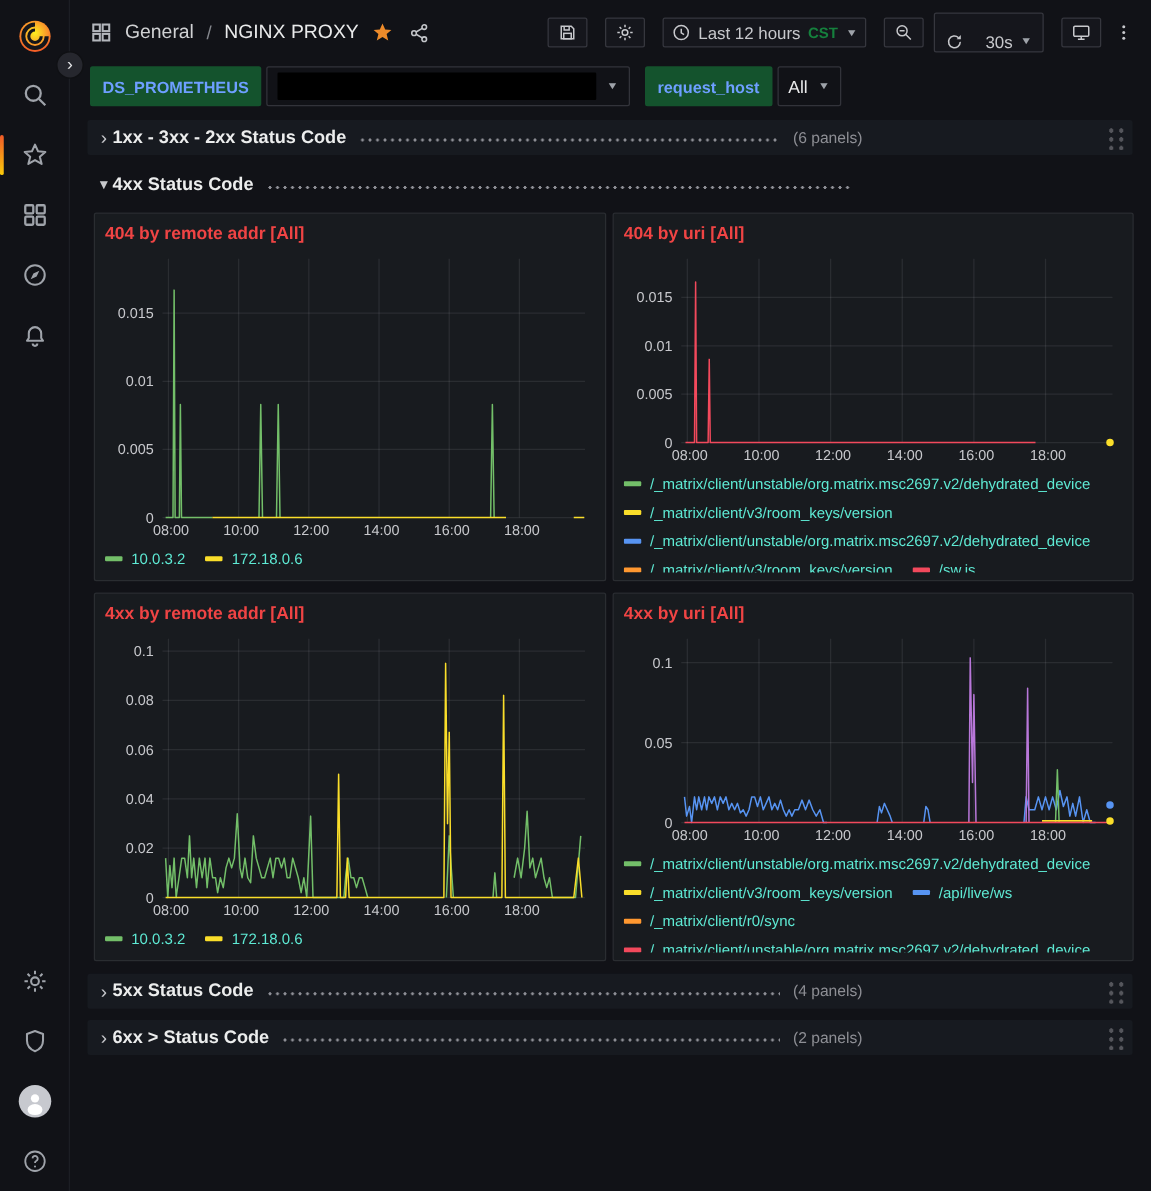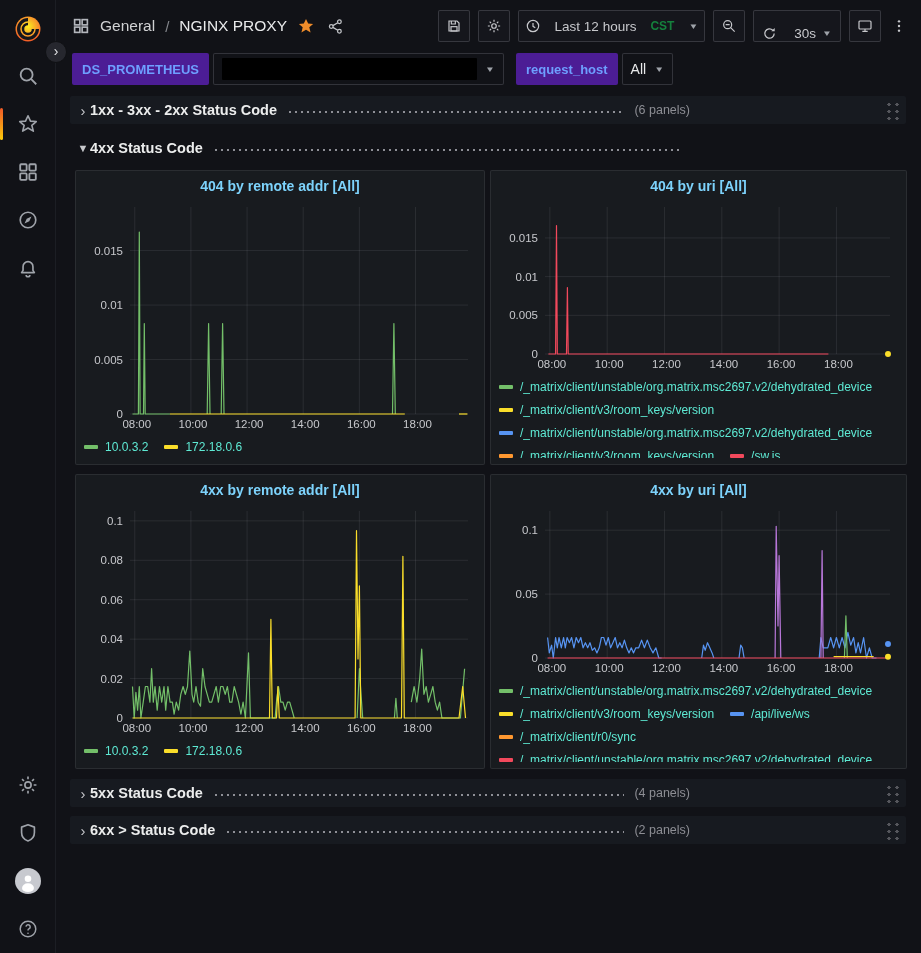--- a/index.html
+++ b/index.html
@@ -45,40 +45,40 @@
   .crumb .apps-ic svg { width:18px; height:18px; }
   .crumb-section { font-size:15.5px; color:#d0d1d3; cursor:pointer; }
   .crumb-sep { color:#85878d; font-size:15px; }
   .crumb-title { font-size:15.5px; color:#e9eaeb; cursor:pointer; }
   .star-ic { color:#ee8b2a; display:flex; cursor:pointer; }
   .star-ic svg { width:18px; height:18px; }
   .share-ic { color:#c3c5c9; display:flex; cursor:pointer; margin-left:2px; }
   .share-ic svg { width:17px; height:17px; }
   .topbar-right { margin-left:auto; display:flex; align-items:center; gap:8px; }
   .tb-btn {
-    height:32px; min-width:32px; padding:0 6px;
+    height:24px; min-width:32px; padding:0 6px;
     background:#15161c; border:1px solid rgba(204,204,220,0.18); border-radius:2px;
-    color:#c7c8cc; display:flex; align-items:center; justify-content:center; gap:14px;
-    font-size:13.5px; cursor:pointer;
+    color:#c7c8cc; display:flex; align-items:center; justify-content:center; gap:6px;
+    font-size:13.5px; cursor:pointer;margin-left:6px;
   }
   .tb-btn svg { width:16px; height:16px; }
   .tb-group { display:flex; align-items:flex-end; height:32px; border:1px solid rgba(204,204,220,0.18); border-radius:2px; background:#15161c; }
   .tb-group .seg { display:flex; align-items:center; padding:0 8px; gap:6px; color:#c7c8cc; font-size:13.5px; cursor:pointer; }
   .tb-group .seg svg { width:15px; height:15px; }
   .tb-group .divider { width:1px; background:rgba(204,204,220,0.15); }
   .tz { color:#15803d; font-size:12px; font-weight:bold; }
   .chev { font-size:10px; color:#9fa3aa; transform:scaleY(0.8); }
   .kebab-btn { width:20px; height:32px; display:flex; align-items:center; justify-content:center; color:#c7c8cc; cursor:pointer; }
   .kebab-btn svg { width:16px; height:16px; }
   
   .submenu { height:42px; display:flex; align-items:center; padding:0 16px; gap:12px; }
   .var-group { display:flex; align-items:center; gap:0; }
   .var-label {
     height:32px; display:flex; align-items:center; padding:12px 10px;
-    background:#4c1d95; border-radius:2px; color:#6e9fff; font-size:13px; font-weight:bold;
+    background:#14532d; border-radius:2px; color:#6e9fff; font-size:13px; font-weight:bold;
   }
   .var-select {
     height:32px; display:flex; align-items:center; gap:8px; padding:0 8px;
     border:1px solid rgba(204,204,220,0.18); border-radius:2px; background:#111217;
     cursor:pointer; margin-left:4px;
   }
   .redacted { width:255px; height:22px; background:#000; border-radius:1px; }
   .var-value { color:#e9eaeb; font-size:14px; }
   
   .dashboard { padding:6px 15px 0 14px; }
@@ -103,21 +103,21 @@
   }
   .panel-grid {
     display:grid; grid-template-columns:410px 417px; grid-auto-rows:295px;
     column-gap:5px; row-gap:9px; margin:0 0 10px 5px;
   }
   .panel {
     background:#181b1f; border:1px solid rgba(204,204,220,0.10); border-radius:2px;
     display:flex; flex-direction:column; padding:4px 8px 6px 8px; overflow:hidden;
   }
   .panel-title {
-    height:24px; text-align:center; font-size:14px; font-weight:bold; color:#7dd3fc;
+    height:24px; font-size:14px; font-weight:bold; color:#ef4444;
     cursor:pointer; flex:0 0 auto; line-height:22px; white-space:nowrap;
   }
   .chart-wrap { flex:1 1 auto; min-height:0; }
   .chart-wrap svg { display:block; width:100%; height:100%; cursor:crosshair; }
   .legend { flex:0 0 auto; overflow:hidden; display:flex; flex-wrap:wrap; column-gap:16px; row-gap:2px; align-content:flex-start; padding-top:4px; }
   .legend.one-row { height:26px; }
   .legend.multi-row { height:86px; }
   .legend-item { display:flex; align-items:center; gap:7px; height:21px; white-space:nowrap; cursor:pointer; max-width:100%; overflow:hidden; }
   .legend-marker { width:14px; height:4px; border-radius:1px; flex:0 0 auto; }
   .legend-label { font-size:12px; color:#5eead4; }

